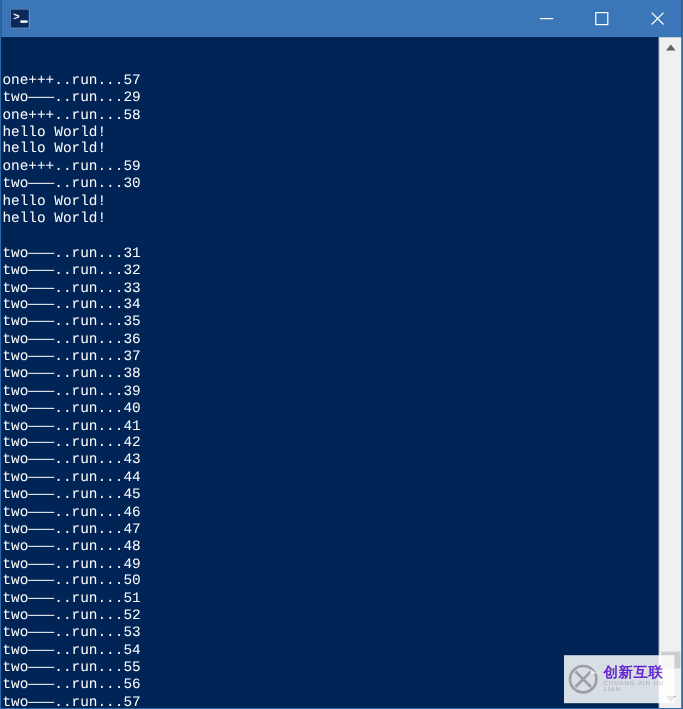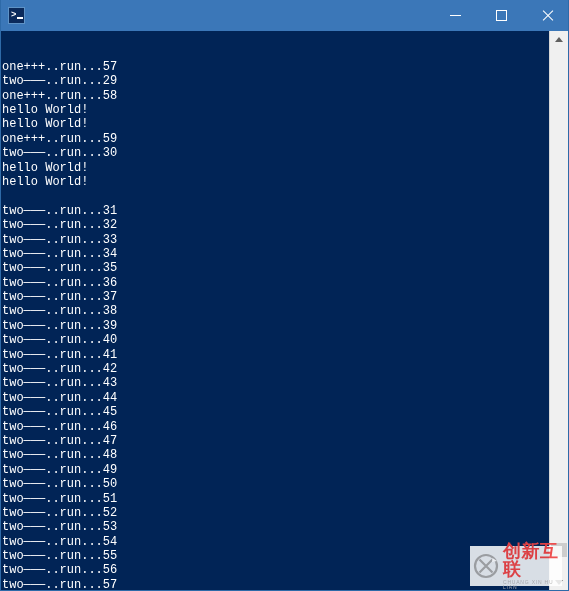--- a/index.html
+++ b/index.html
@@ -179,23 +179,23 @@
     margin-right: 4px;
   }
   #wm-text {
     display: flex;
     flex-direction: column;
     justify-content: center;
     line-height: 1;
   }
   #wm-cn {
     font-family: "DejaVu Sans", sans-serif;
-    font-size: 18px;
+    font-size: 12px;
     font-weight: bold;
-    color: #ef4444;
+    color: #6d28d9;
     letter-spacing: 0.5px;
   }
   #wm-py {
     font-family: "Liberation Sans", sans-serif;
     font-size: 5px;
     color: #b4b4b4;
     letter-spacing: 0.8px;
     margin-top: 2px;
   }
 </style>

